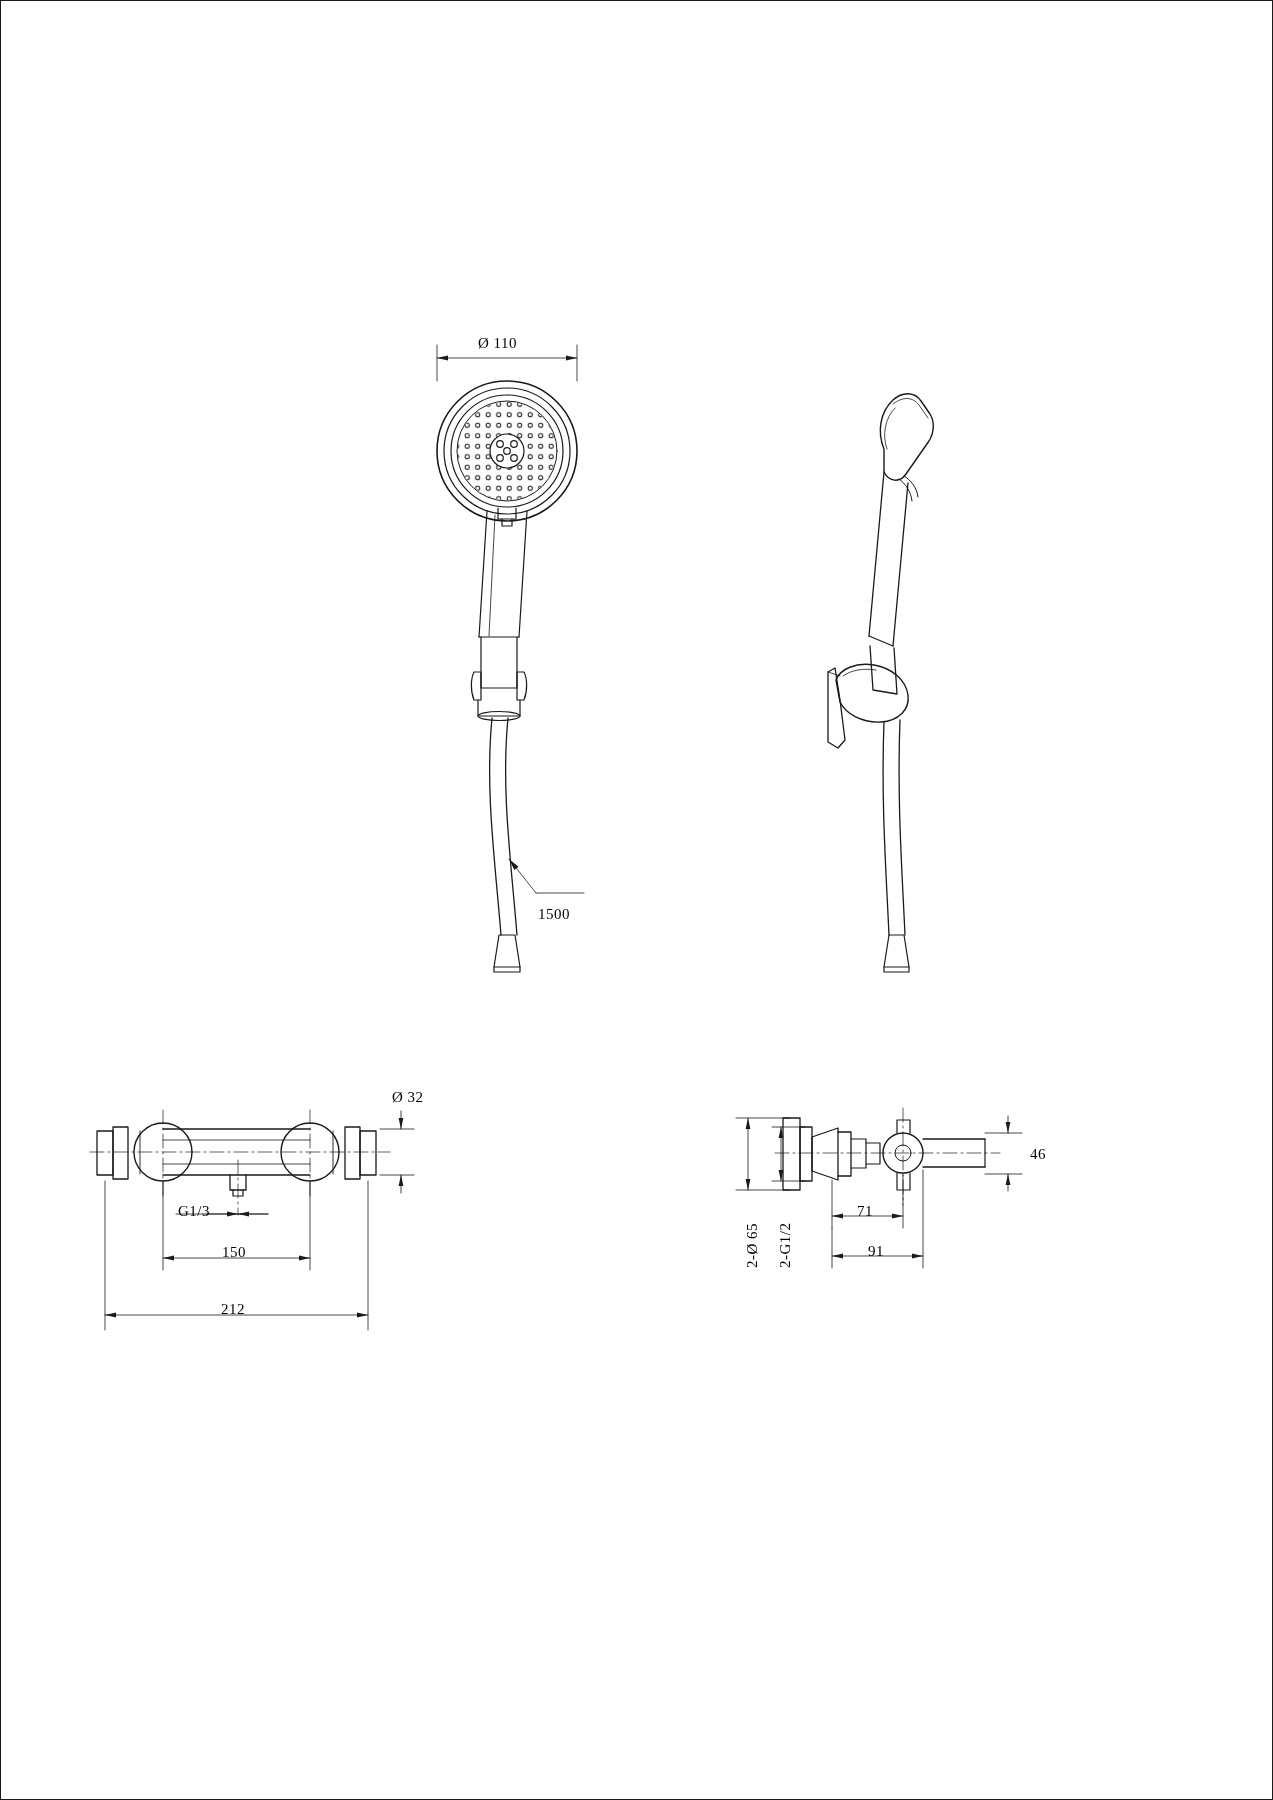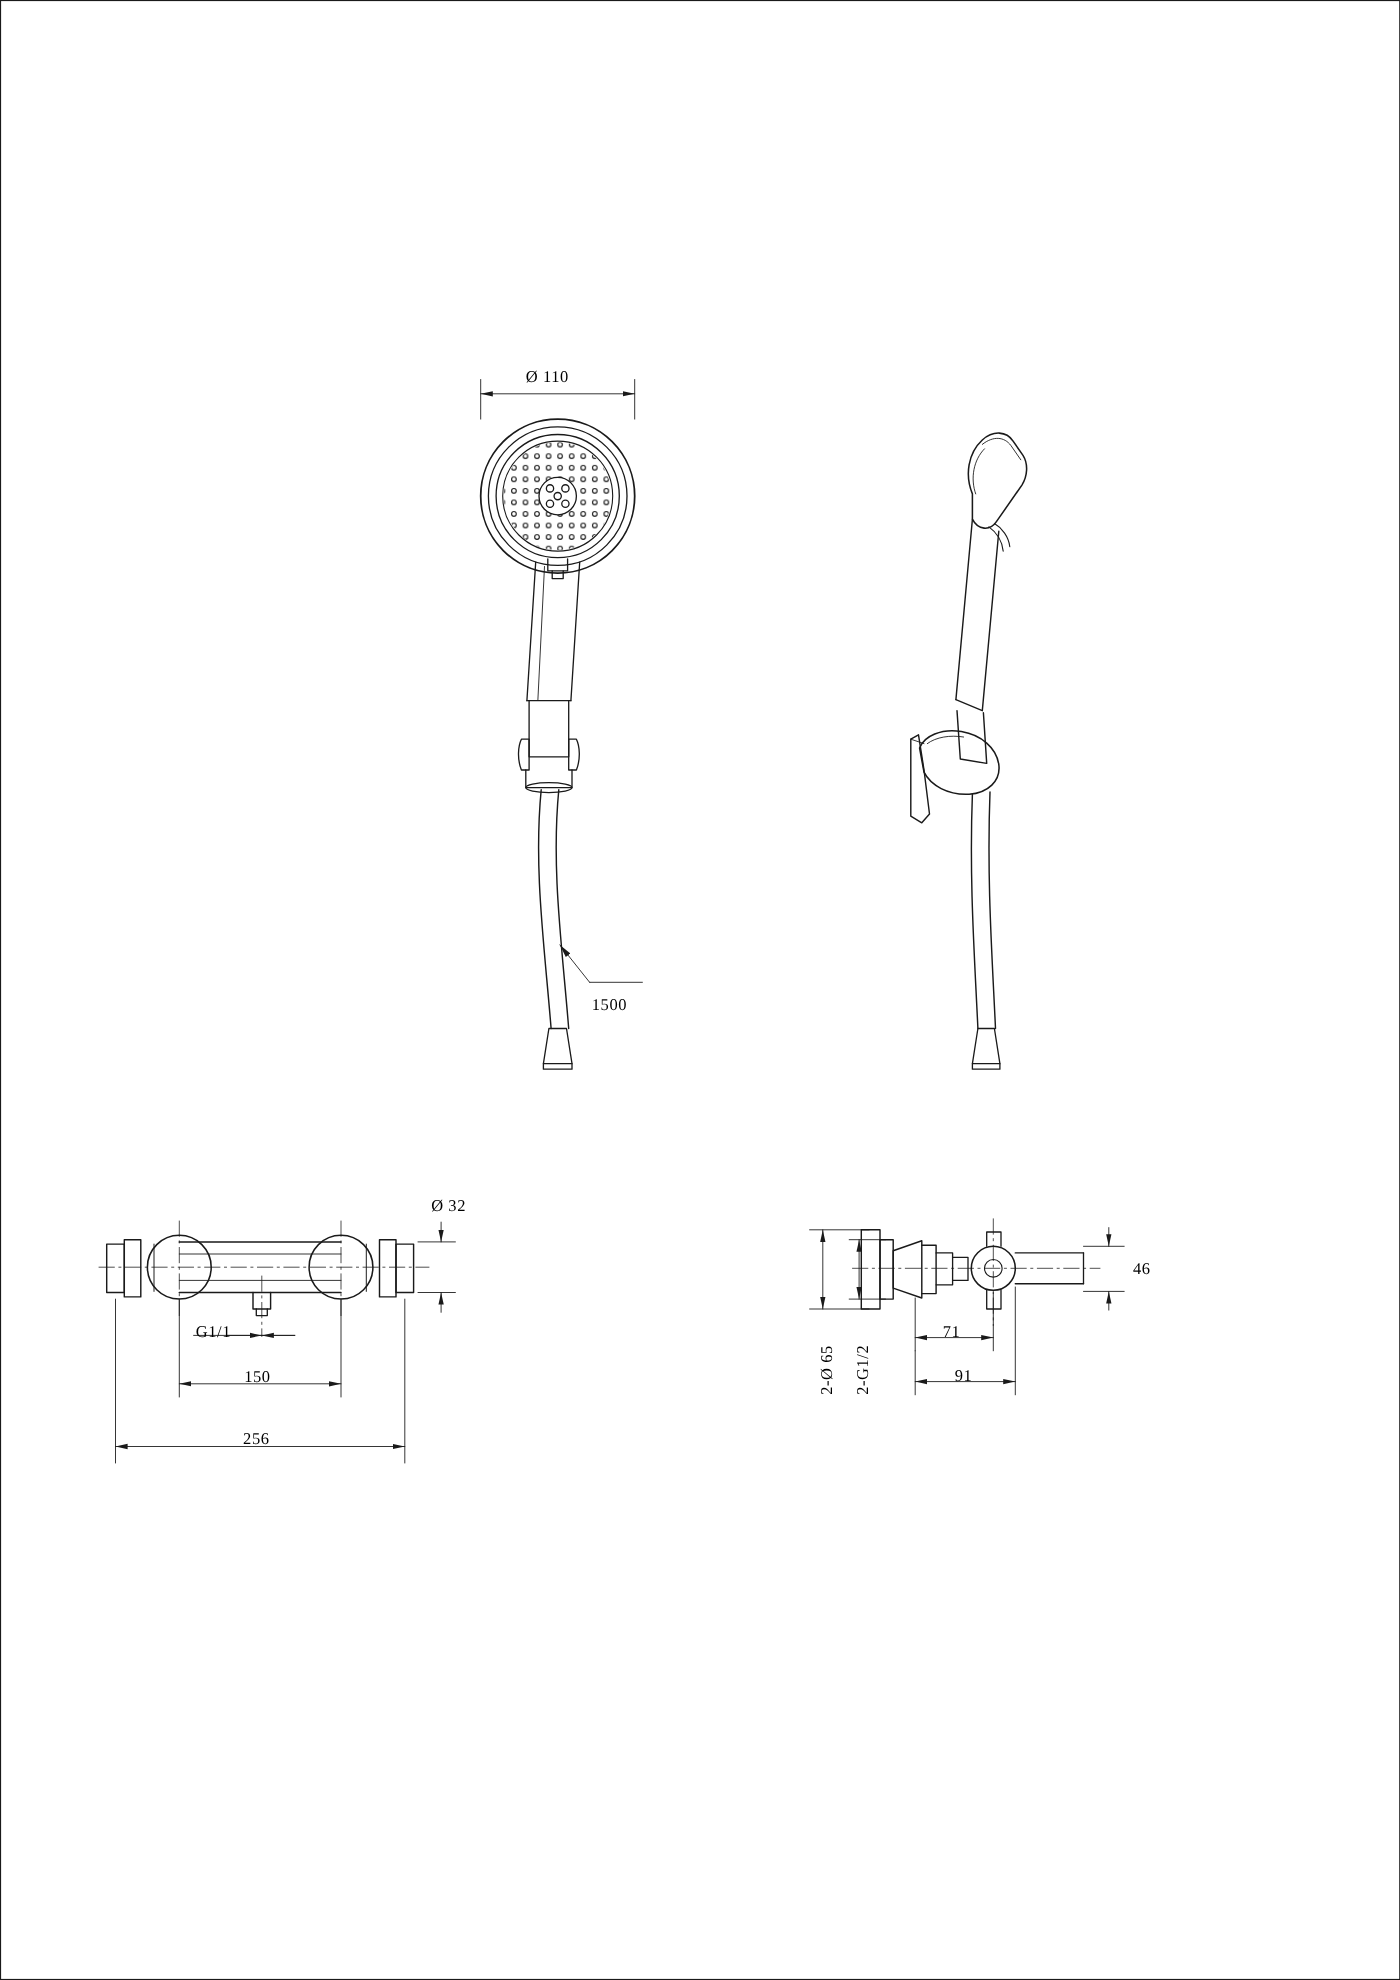--- a/index.html
+++ b/index.html
@@ -264,25 +264,25 @@
 
     </g>
   </svg>
 
   <div class="dim-label" style="left:478px; top:335px;">Ø 110</div>
 
   <div class="dim-label" style="left:538px; top:884px;margin-top:22px;">1500</div>
 
   <div class="dim-label" style="left:392px; top:1089px;">Ø 32</div>
 
-  <div class="dim-label" style="left:178px; top:1203px;">G1/1</div>
+  <div class="dim-label" style="left:178px; top:1203px;">G1/3</div>
 
   <div class="dim-label" style="left:222px; top:1244px;">150</div>
 
-  <div class="dim-label" style="left:221px; top:1301px;">256</div>
+  <div class="dim-label" style="left:221px; top:1301px;">212</div>
 
   <div class="dim-label rot90" style="left:744px; top:1268px;">2-Ø 65</div>
 
   <div class="dim-label rot90" style="left:777px; top:1268px;">2-G1/2</div>
 
   <div class="dim-label" style="left:857px; top:1203px;">71</div>
 
   <div class="dim-label" style="left:868px; top:1243px;text-align:center;">91</div>
 
   <div class="dim-label" style="left:986px; top:1146px;margin-left:44px;">46</div>

